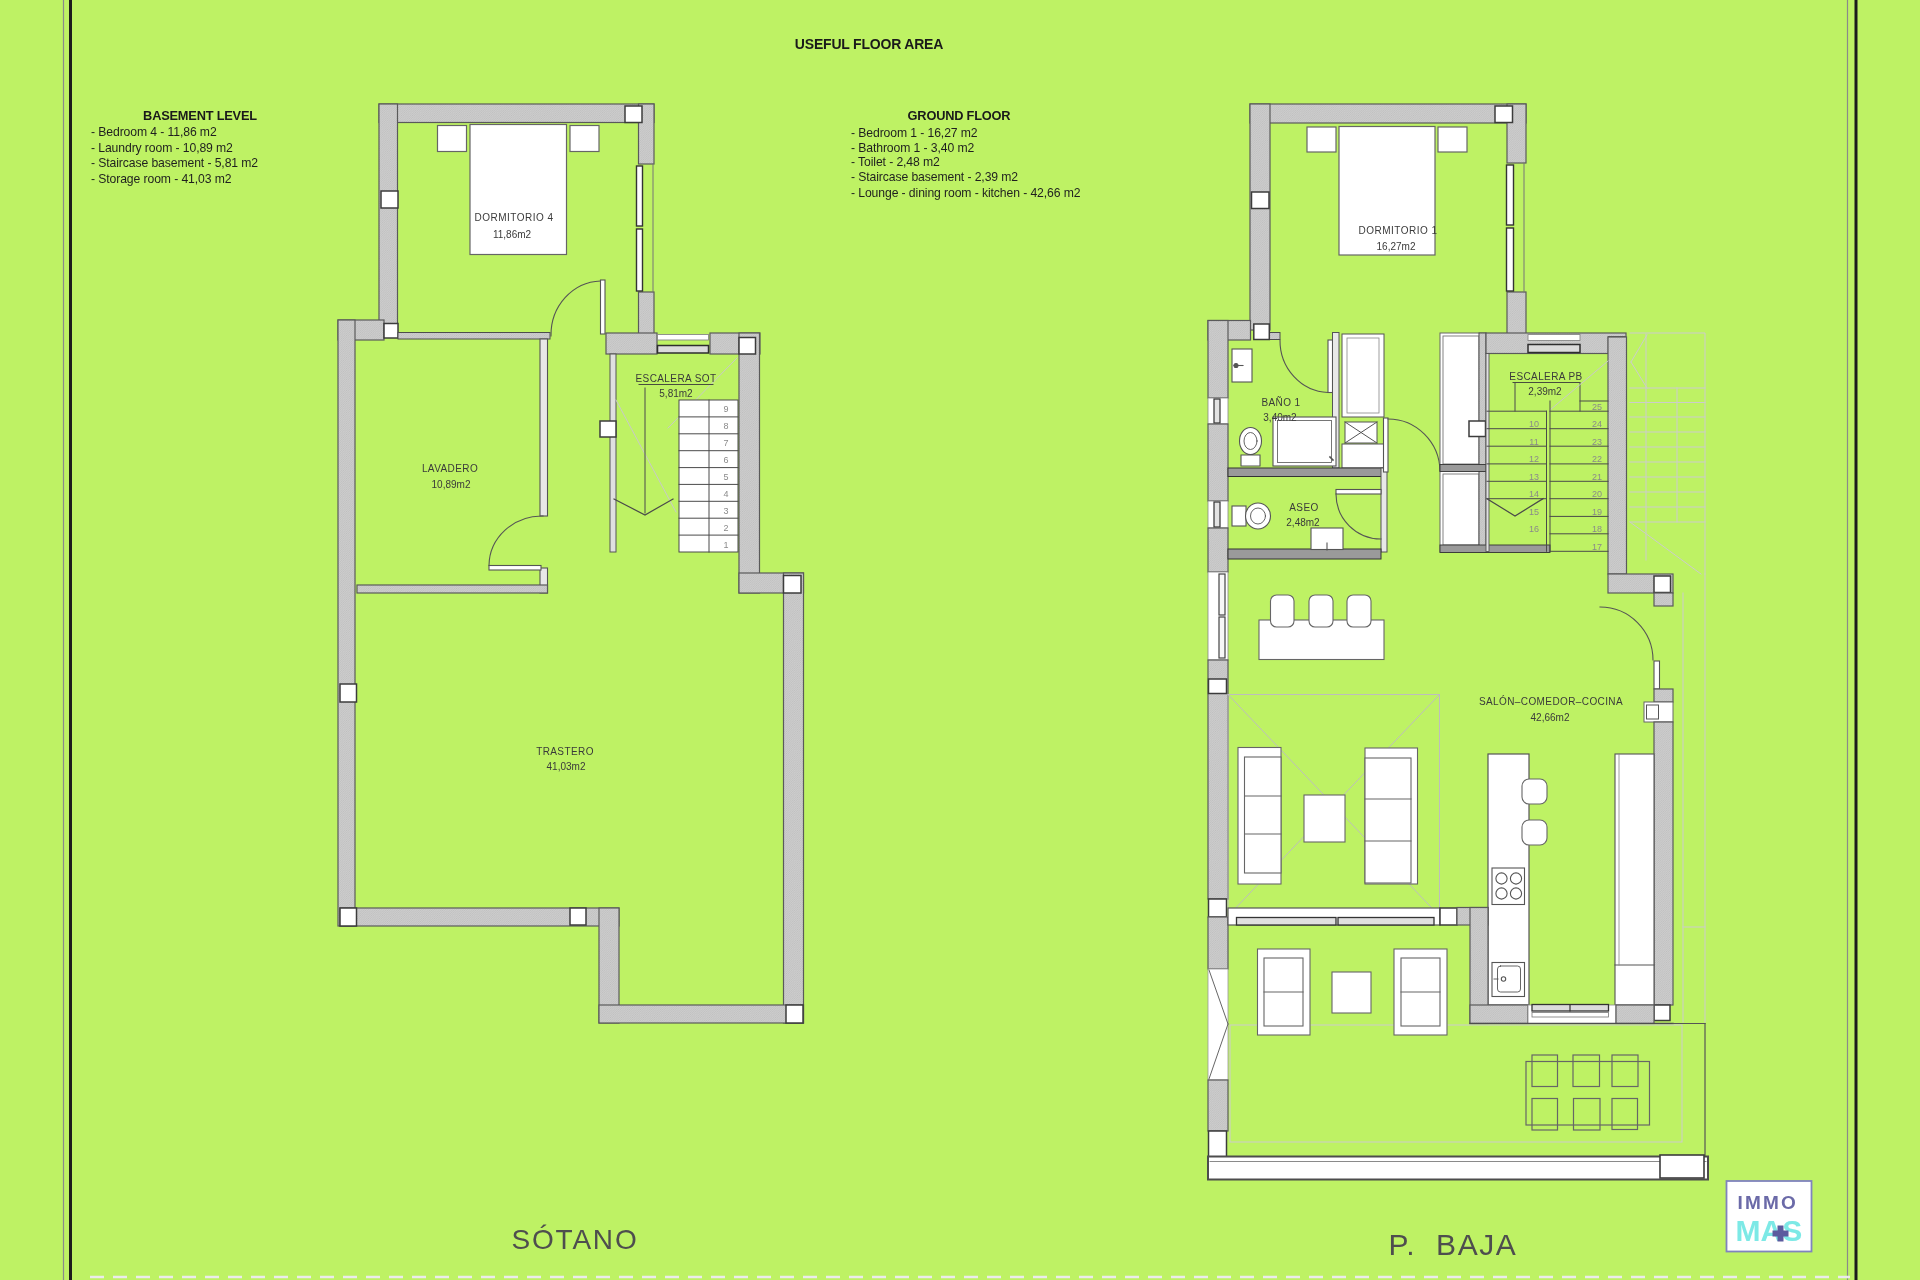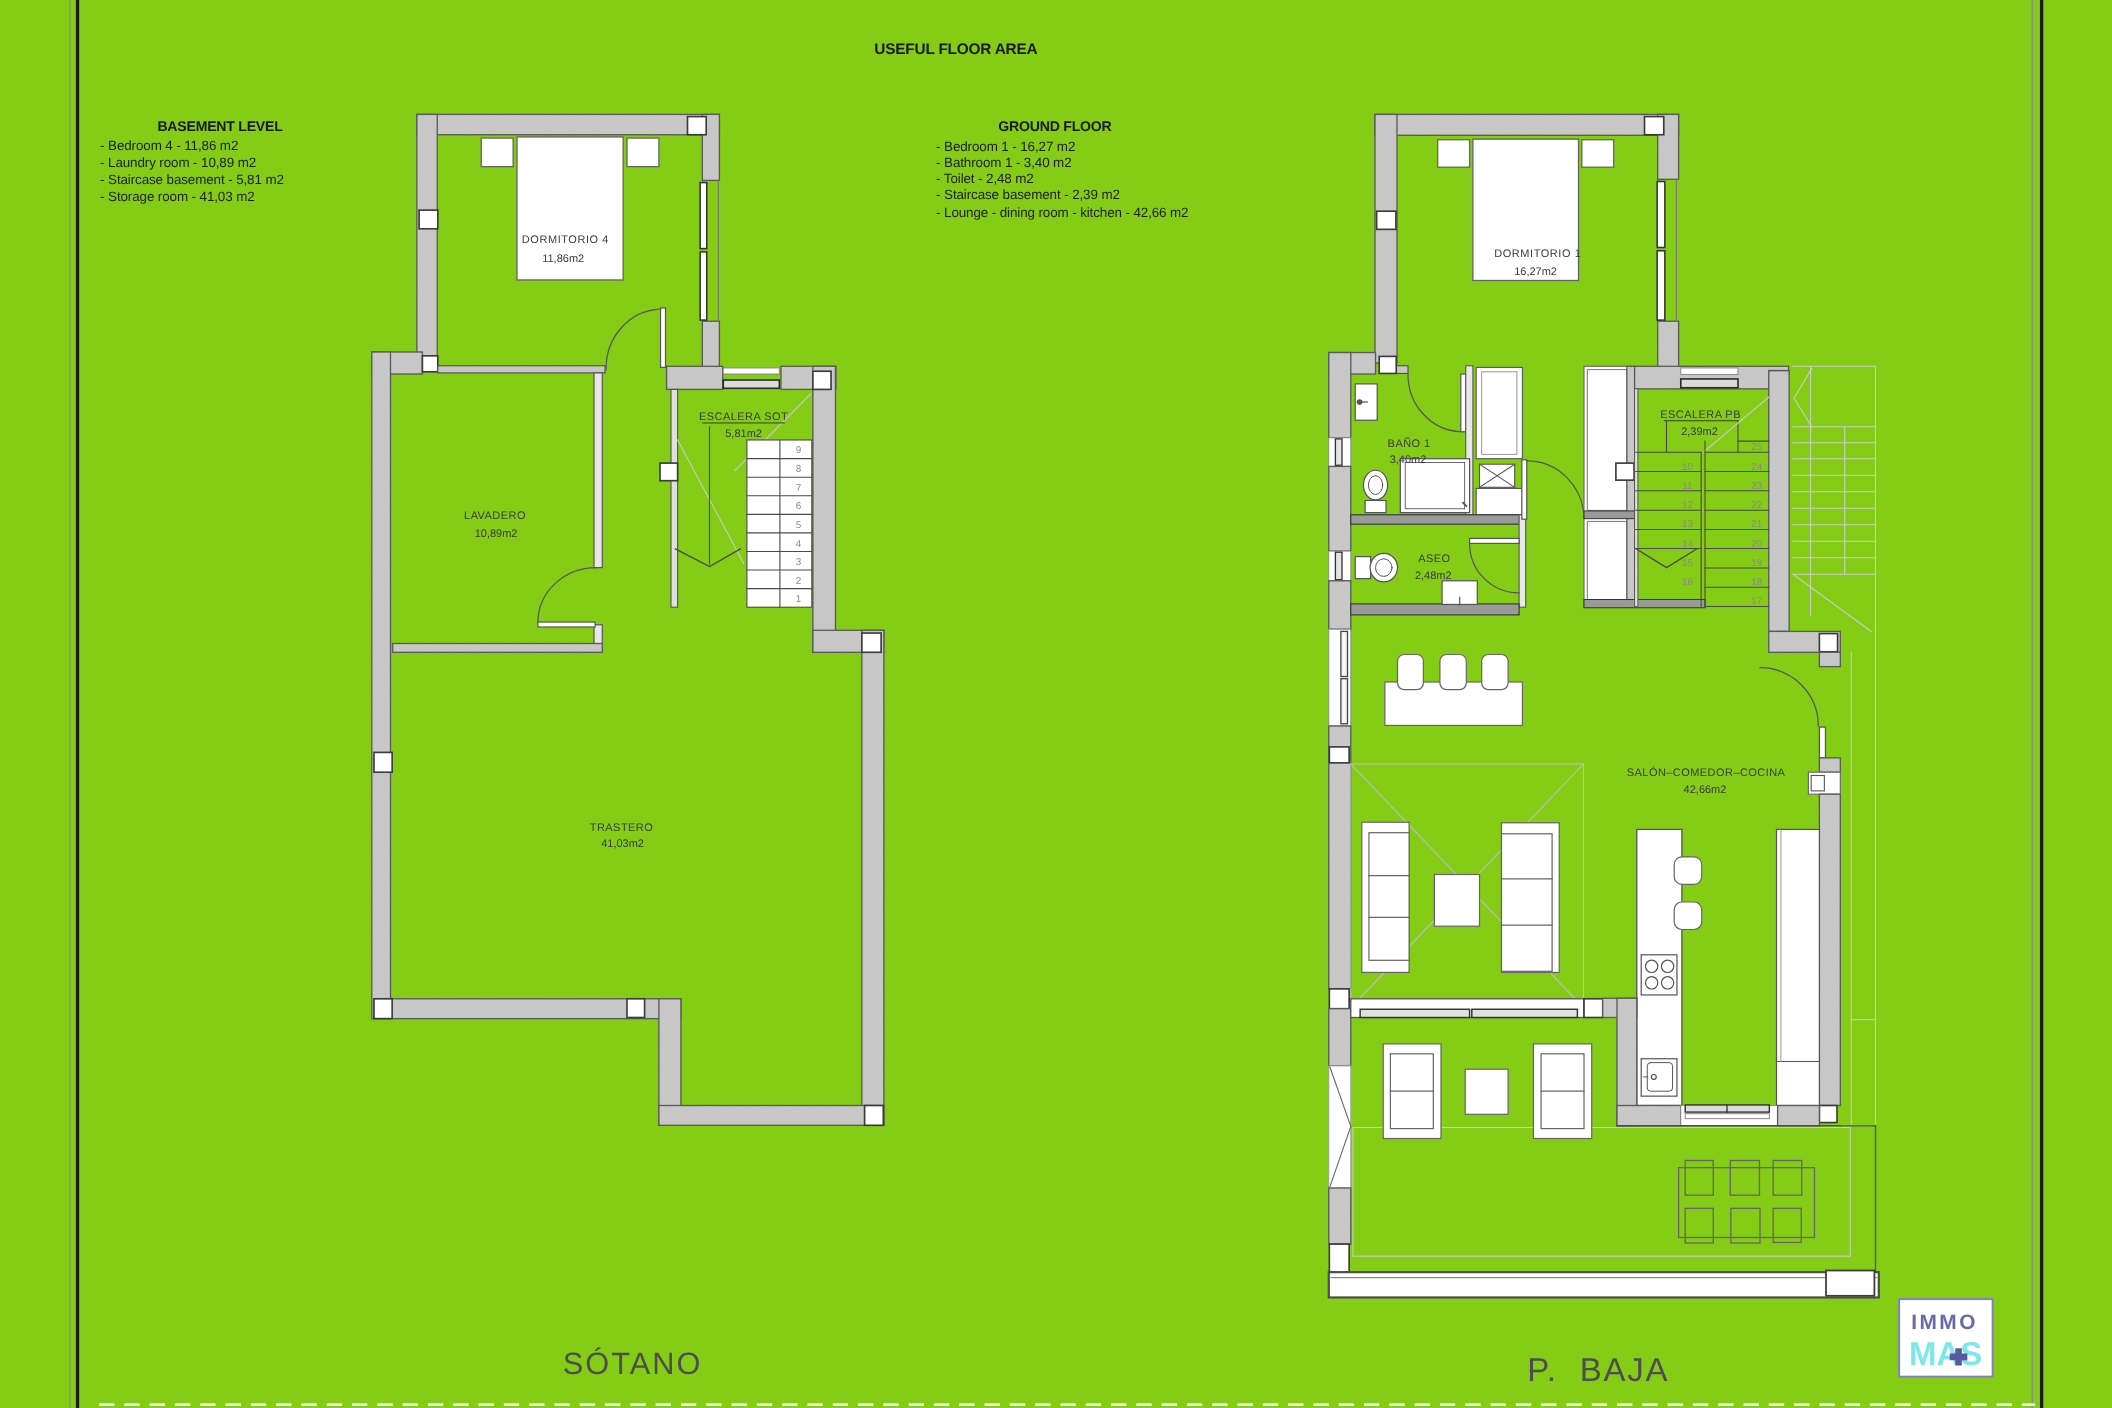--- a/index.html
+++ b/index.html
@@ -1,16 +1,16 @@
 <!DOCTYPE html>
 <html><head>
 <meta charset="utf-8">
 <style>
   html,body{margin:0;padding:0;background:#ffffff;}
-  .page{position:relative;width:1920px;height:1280px;background:#84cc16;overflow:hidden;
+  .page{position:relative;width:1920px;height:1280px;background:#bef264;overflow:hidden;
         font-family:"Liberation Sans", sans-serif;}
   svg{position:absolute;left:0;top:0;}
   text{font-family:"Liberation Sans", sans-serif;}
 </style>
 </head>
 <body>
 <div class="page">
 <svg width="1920" height="1280" viewBox="0 0 1920 1280">
 <defs>
 <pattern id="hatch" width="2.2" height="2.2" patternUnits="userSpaceOnUse">

